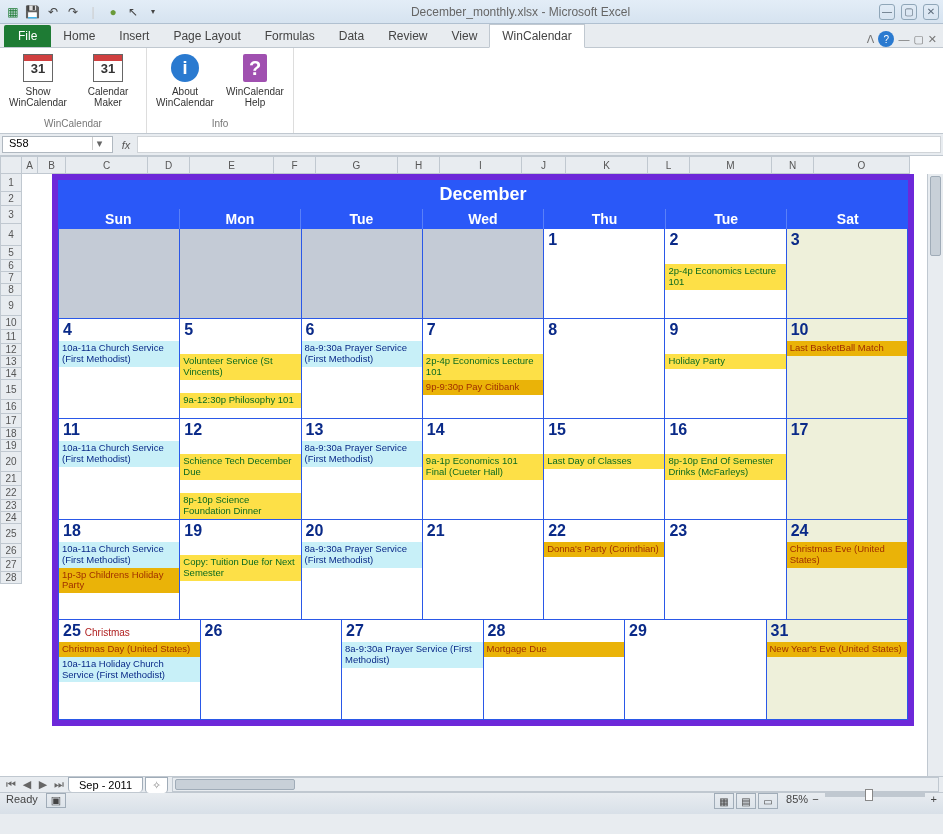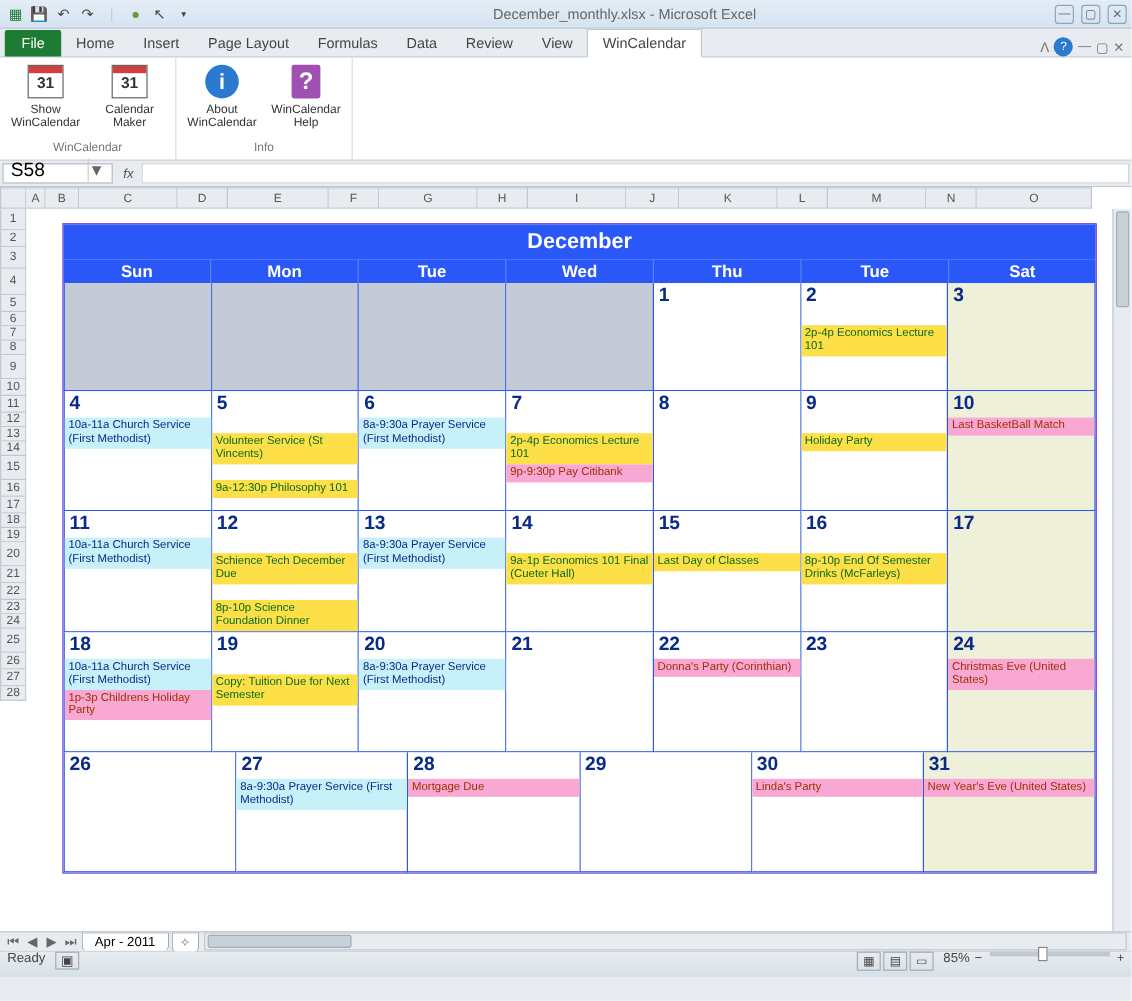--- a/index.html
+++ b/index.html
@@ -24,57 +24,57 @@
 
 .ribbon-body { height: 86px; background: #fff; display: flex; border-bottom: 1px solid #c0c8d0; }
 .ribbon-group { border-right: 1px solid #ddd; padding: 4px 8px; display:flex; flex-direction:column; }
 .ribbon-group-btns { display:flex; gap:10px; flex:1; }
 .ribbon-btn { display:flex; flex-direction:column; align-items:center; justify-content:flex-start; width:60px; cursor:pointer; font-size:10px; text-align:center; color:#333; }
 .ribbon-btn .icon { width:32px;height:32px; margin-bottom:2px; display:flex;align-items:center;justify-content:center; font-size:20px; }
 .ribbon-group-title { font-size:10px; color:#777; text-align:center; }
 
 
 .formula-row { height: 22px; background:#e8ecf0; display:flex; border-bottom:1px solid #c0c8d0; align-items:stretch; }
-.name-box { width: 92px; background:#fff; border:1px solid #b0b8c0; margin:2px; display:flex;align-items:flex-end; padding:0 6px; font-size:16px; }
+.name-box { width: 111px; background:#fff; border:1px solid #b0b8c0; margin:2px; display:flex;align-items:flex-start; padding:0 6px; font-size:11px; }
 .name-box-dd { width:14px; text-align:center; border-left:1px solid #ccc; color:#666; }
 .fx-btn { width:22px; display:flex;align-items:center;justify-content:center; font-style:italic; color:#555; }
 .formula-input { flex:1; background:#fff; border:1px solid #d0d4d8; margin:2px 2px 2px 0; }
 
 
 .grid-area { position:relative; height: 636px; display:flex; background:#fff; }
 .corner { width:22px; height:18px; background:#e8ecf0; border:1px solid #c0c8d0; }
 .colhdr { height:18px; background:#e8ecf0; border:1px solid #c0c8d0; border-left:none; display:flex; align-items:center; justify-content:center; font-size:10px; color:#555; }
 .rowhdr { width:22px; background:#e8ecf0; border:1px solid #c0c8d0; border-top:none; display:flex; align-items:center; justify-content:center; font-size:10px; color:#555; }
 
 .sheet-body { position:absolute; left:0; top:0; right:0; bottom:0; }
 .colhdrs-wrap { position:absolute; left:22px; top:0; right:16px; display:flex; }
 .rowhdrs-wrap { position:absolute; left:0; top:18px; bottom:16px; }
 .cells { position:absolute; left:22px; top:18px; right:16px; bottom:16px; background:#fff; overflow:hidden; }
 .vscroll { position:absolute; right:0; top:18px; bottom:16px; width:16px; background:#e8ecf0; border-left:1px solid #c0c8d0; }
 .vscroll .thumb { position:absolute; left:2px; right:2px; top:2px; height:80px; background:#c8d0d8; border:1px solid #a0acb8; border-radius:2px; }
 .hscroll-row { position:absolute; left:0; right:0; bottom:0; height:16px; background:#e8ecf0; border-top:1px solid #c0c8d0; display:flex; }
 
 
-.calendar { position:absolute; left:30px; top:12px; width:862px; border:1px solid #6d28d9; }
+.calendar { position:absolute; left:30px; top:0; width:862px; border:6px solid #6d28d9; }
 .cal-title { background:#2a58f8; color:#fff; font-weight:bold; font-size:18px; text-align:center; padding:4px 0; }
 .cal-dayhdrs { display:flex; background:#2a58f8; }
 .cal-dayhdr { flex:1; color:#fff; font-weight:bold; font-size:14px; text-align:center; padding:2px 0; border-right:1px solid #5a80f8; }
 .cal-dayhdr:last-child { border-right:none; }
 .cal-weeks { }
 .cal-week { display:flex; }
 .cal-cell { flex:1; border:1px solid #2a58e8; border-top:none; border-left-width:0; min-height:100px; background:#fff; display:flex; flex-direction:column; }
 .cal-cell:first-child { border-left-width:1px; }
 .cal-cell.blank { background:#c4cbd6; }
 .cal-cell.green-bg { background:#eef0da; }
 .cal-date { font-size:16px; font-weight:bold; color:#0a2a88; padding:2px 4px; }
 .cal-date .holiday { font-size:10px; color:#b02020; font-weight:normal; margin-left:4px; }
 .event { font-size:9.5px; padding:2px 3px; line-height:1.15; }
 .ev-blue { background:#c8f0f8; color:#0a2a88; }
 .ev-green { background:#fde047; color:#0a6a20;margin-top:13px; }
-.ev-orange { background:#f9a8d4; color:#a03000; }
+.ev-orange { background:#eab308; color:#a03000; }
 
 
 .tabstrip { display:flex; align-items:center; padding-left:4px; gap:2px; }
 .tabnav { width:14px;height:14px; display:flex;align-items:center;justify-content:center; color:#666; cursor:pointer; }
 .sheettab { background:#fff; border:1px solid #a0acb8; border-bottom:none; padding:1px 10px; font-size:11px; cursor:pointer; border-radius:0 0 4px 4px; }
 .sheettab.add { padding:1px 6px; color:#888; }
 .hscroll-track { flex:1; margin:0 4px; position:relative; background:#e8ecf0; border:1px solid #c0c8d0; }
 .hscroll-track .thumb { position:absolute; left:2px; top:1px; bottom:1px; width:120px; background:#c8d0d8; border:1px solid #a0acb8; border-radius:2px; }
 
 .statusbar { height:22px; background:linear-gradient(#e8ecf0,#d8e0e8); border-top:1px solid #c0c8d0; display:flex; align-items:flex-start; padding:0 6px; font-size:11px; color:#444; }
@@ -337,55 +337,56 @@
               <div class="cal-cell" style="min-height: 100px;">
                 <div class="cal-date">23</div>
               </div>
               <div class="cal-cell green-bg" style="min-height: 100px;">
                 <div class="cal-date">24</div>
                 <div class="event ev-orange">Christmas Eve (United States)</div>
               </div>
             </div>
             <div class="cal-week">
               <div class="cal-cell" style="min-height: 100px;">
+                <div class="cal-date">25<span class="holiday">Christmas</span></div>
+                <div class="event ev-orange">Christmas Day (United States)</div>
+                <div class="event ev-blue">10a-11a Holiday Church Service (First Methodist)</div>
+              </div>
+              <div class="cal-cell" style="min-height: 100px;">
                 <div class="cal-date">26</div>
               </div>
               <div class="cal-cell" style="min-height: 100px;">
                 <div class="cal-date">27</div>
                 <div class="event ev-blue">8a-9:30a Prayer Service (First Methodist)</div>
               </div>
               <div class="cal-cell" style="min-height: 100px;">
                 <div class="cal-date">28</div>
                 <div class="event ev-orange">Mortgage Due</div>
               </div>
               <div class="cal-cell" style="min-height: 100px;">
                 <div class="cal-date">29</div>
-              </div>
-              <div class="cal-cell" style="min-height: 100px;">
-                <div class="cal-date">30</div>
-                <div class="event ev-orange">Linda's Party</div>
               </div>
               <div class="cal-cell green-bg" style="min-height: 100px;">
                 <div class="cal-date">31</div>
                 <div class="event ev-orange">New Year's Eve (United States)</div>
               </div>
             </div>
           </div>
       </div>
     </div>
     <div class="vscroll">
         <div class="thumb"></div>
       </div>
     <div class="hscroll-row">
       <div class="tabstrip">
         <div class="tabnav">⏮</div>
         <div class="tabnav">◀</div>
         <div class="tabnav">▶</div>
         <div class="tabnav">⏭</div>
-        <div class="sheettab">Apr - 2011</div>
+        <div class="sheettab">Sep - 2011</div>
         <div class="sheettab add">✧</div>
       </div>
       <div class="hscroll-track">
           <div class="thumb"></div>
         </div>
     </div>
   </div>
 </div>
 
 <div class="statusbar">

